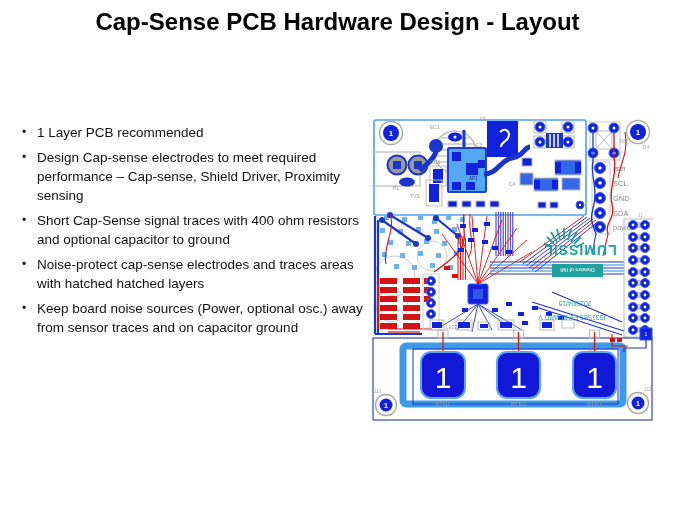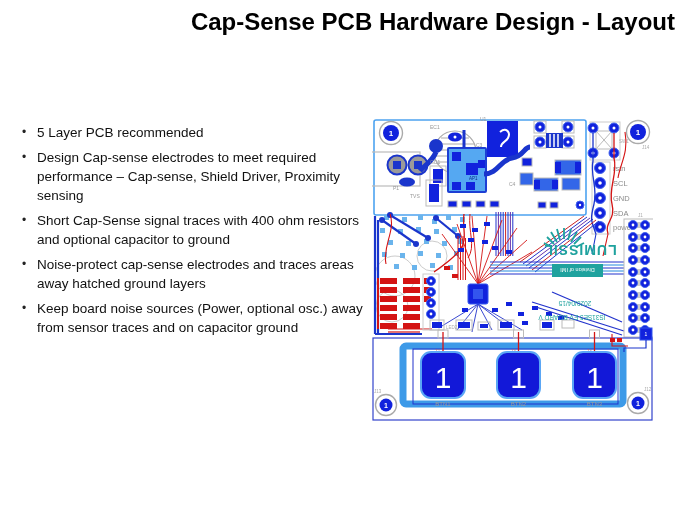--- a/index.html
+++ b/index.html
@@ -1,21 +1,21 @@
 <!DOCTYPE html>
 <html><head>
 <meta charset="utf-8">
 <style>
   html,body{margin:0;padding:0;background:#ffffff;}
   .slide{
     position:relative;width:675px;height:506px;background:#ffffff;overflow:hidden;
     font-family:"Liberation Sans",sans-serif;
   }
   .title{
-    position:absolute;top:8px;left:0;right:0;text-align:right;
+    position:absolute;top:8px;left:0;right:0;text-align:center;
     font-size:24px;font-weight:bold;color:#000;letter-spacing:0;
   }
   .bullets{position:absolute;left:22px;top:123px;width:342px;}
   .bullet{display:flex;margin-bottom:6px;}
   .dot{width:15px;flex:0 0 15px;font-size:12px;line-height:19px;color:#222;}
   .btext{flex:1;font-size:13.5px;line-height:19px;color:#111;}
   .pcb{position:absolute;left:372px;top:116px;width:281px;height:306px;}
   svg text{font-family:"Liberation Sans",sans-serif;}
   .ref{fill:#999;font-size:5px;}
   .tiny{fill:#aaa;font-size:4.5px;}
@@ -24,33 +24,33 @@
 </head>
 <body>
 
 <div class="slide">
 
   <div class="title">Cap-Sense PCB Hardware Design - Layout</div>
 
   <div class="bullets">
     <div class="bullet">
       <span class="dot">•</span>
-      <span class="btext">5 Layer PCB recommended</span>
+      <span class="btext">1 Layer PCB recommended</span>
     </div>
     <div class="bullet">
       <span class="dot">•</span>
       <span class="btext">Design Cap-sense electrodes to meet required performance – Cap-sense, Shield Driver, Proximity sensing</span>
     </div>
     <div class="bullet">
       <span class="dot">•</span>
       <span class="btext">Short Cap-Sense signal traces with 400 ohm resistors and optional capacitor to ground</span>
     </div>
     <div class="bullet">
       <span class="dot">•</span>
-      <span class="btext">Noise-protect cap-sense electrodes and traces areas away hatched ground layers</span>
+      <span class="btext">Noise-protect cap-sense electrodes and traces areas with hatched hatched layers</span>
     </div>
     <div class="bullet">
       <span class="dot">•</span>
       <span class="btext">Keep board noise sources (Power, optional osc.) away from sensor traces and on capacitor ground</span>
     </div>
   </div>
 
   <div class="pcb">
   <svg width="281" height="306" viewBox="0 0 281 306" xmlns="http://www.w3.org/2000/svg">
 

